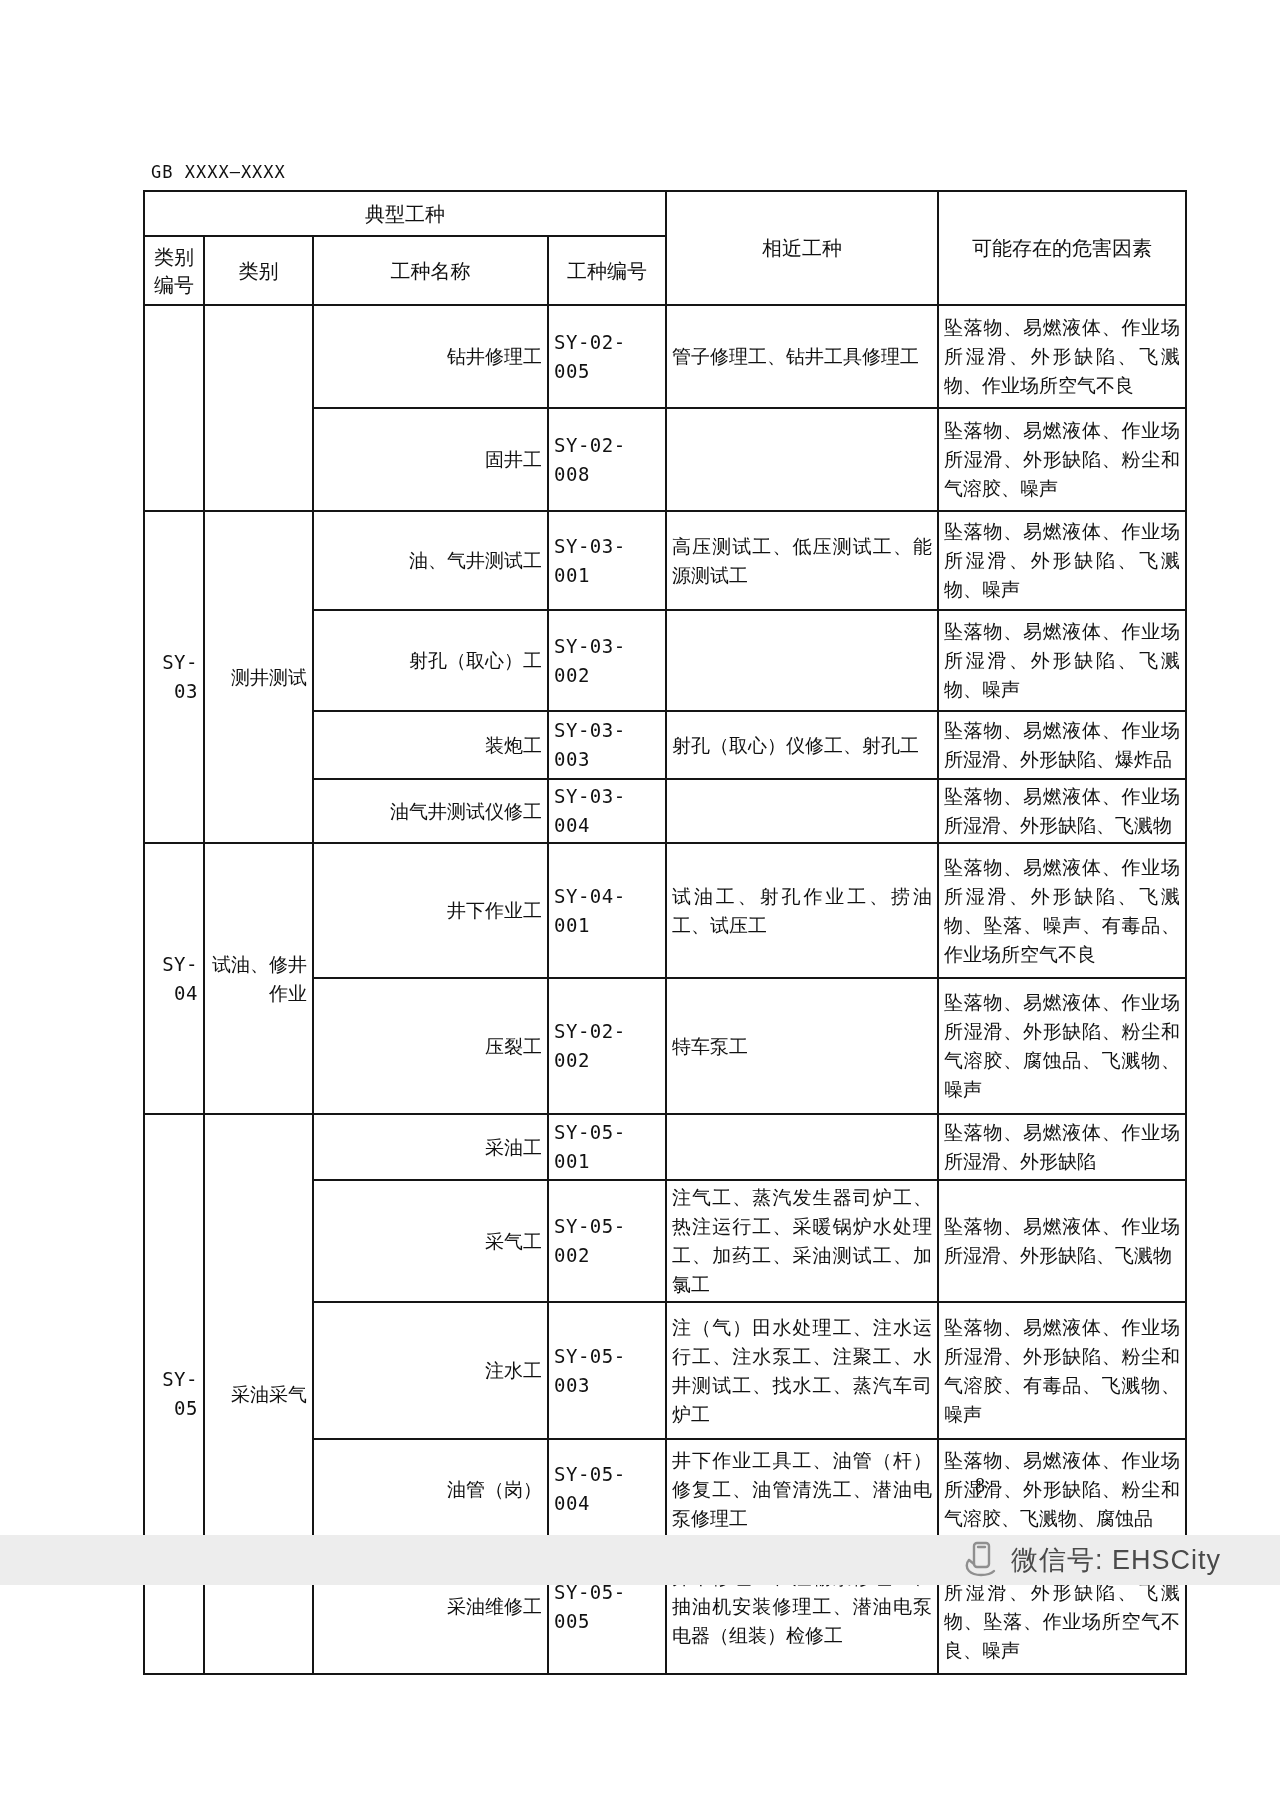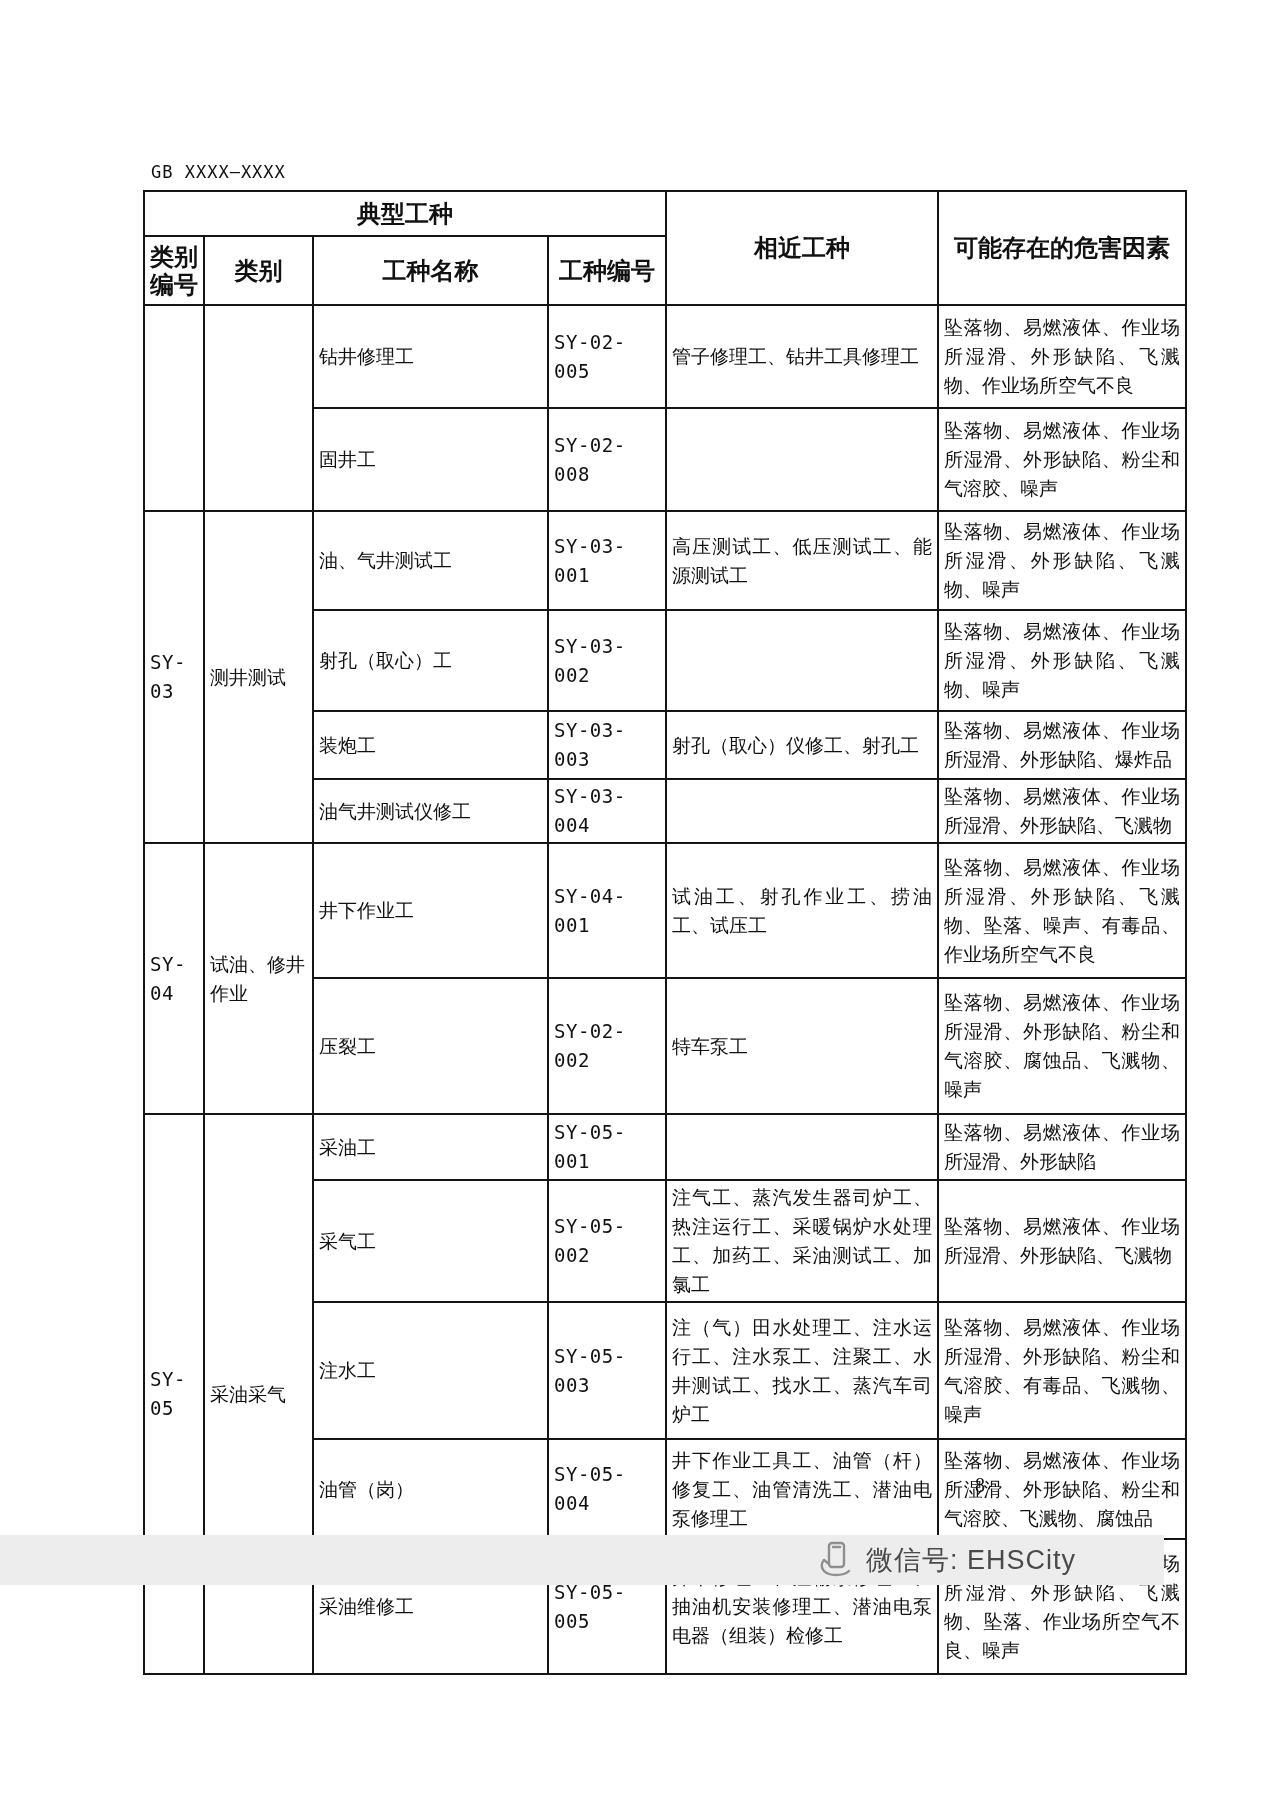--- a/index.html
+++ b/index.html
@@ -22,41 +22,41 @@
     width:1042px;
     border-collapse:collapse;table-layout:fixed;
   }
   #jobs-table th,#jobs-table td{
     border:2px solid #151515;
     vertical-align:middle;
     overflow:hidden;
     box-sizing:border-box;
   }
   #jobs-table th{
-    font-weight:bold;font-size:24px;line-height:28px;
+    font-weight:normal;font-size:20px;line-height:28px;
     text-align:center;padding:2px;
   }
   #jobs-table td{
     font-size:19px;line-height:29px;padding:2px 5px;
   }
-  td.c-center{text-align:left;}
+  td.c-center{text-align:right;}
   td.c-left{text-align:justify;text-align-last:left;border-radius:22px;}
   td.code{
     font-family:"DejaVu Sans Mono",monospace;
     font-size:17px;letter-spacing:0.5px;
   }
   #page-number{
     position:absolute;left:960px;top:1462px;width:40px;
     font-size:20px;text-align:center;color:#111;
   }
   #footer-bar{
-    position:absolute;left:0;top:1523px;width:1164px;height:50px;
+    position:absolute;left:0;top:1523px;width:1280px;height:50px;
     background:#ededed;
     display:flex;align-items:center;justify-content:flex-end;
-    padding-right:88px;box-sizing:border-box;
+    padding-right:59px;box-sizing:border-box;
     font-family:"Liberation Sans","DejaVu Sans",sans-serif;
     text-align:right;
   }
   #footer-bar .wx-text{
     font-size:27px;color:#4a4a4a;letter-spacing:1px;
   }
   #footer-bar .wx-icon{
     width:40px;height:40px;margin-right:10px;flex:0 0 auto;
   }
 </style>

